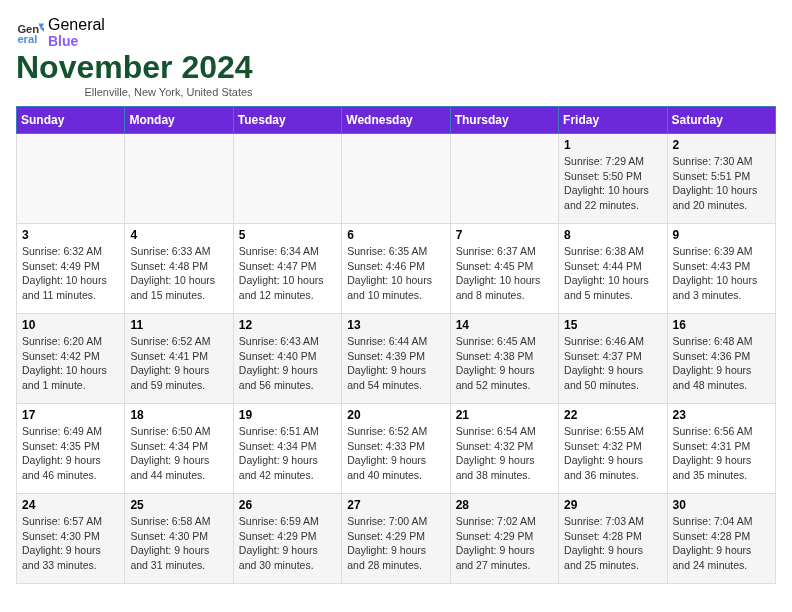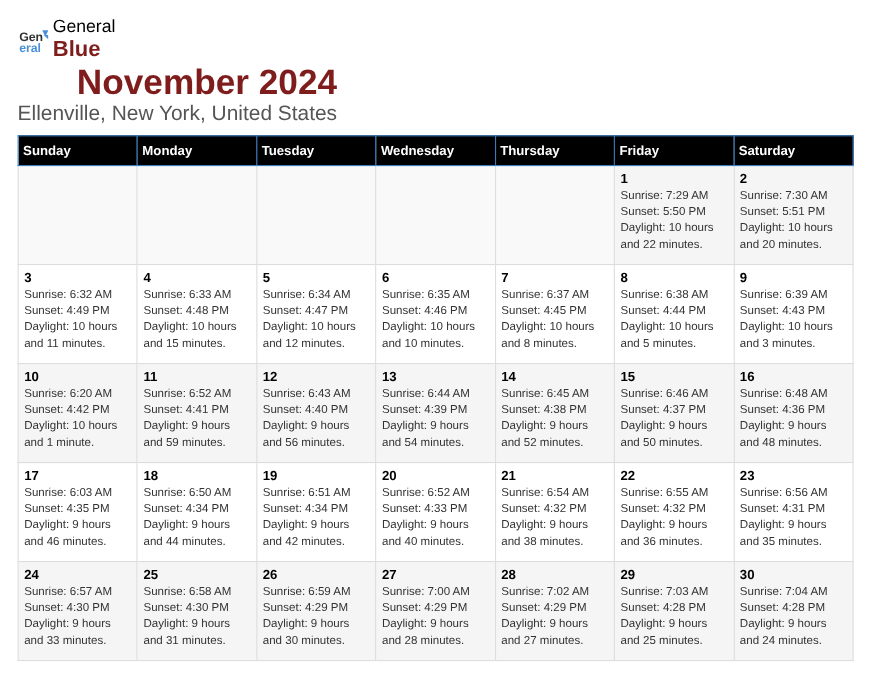--- a/index.html
+++ b/index.html
@@ -25,33 +25,34 @@
     .logo-icon {
       width: 28px;
       height: 28px;
     }
     .title-area {
       text-align: right;
     }
     .main-title {
       font-size: 32px;
       font-weight: bold;
-      color: #7f1d1d;
+      color: #14532d;
+      text-align: center;
     }
     .subtitle {
-      font-size: 19px;
+      font-size: 11px;
       color: #555;
     }
     table {
       width: 100%;
       border-collapse: collapse;
       font-size: 11px;
     }
     thead tr {
-      background-color: #000000;
+      background-color: #6d28d9;
       color: #fff;
       margin-left: 36px;
     }
     thead th {
       padding: 6px 4px;
       text-align: left;
       font-weight: bold;
       font-size: 12px;
       border: 1px solid #3a7bbf;
     }
@@ -92,21 +93,21 @@
 <div class="header-area">
   <div class="logo">
     <svg class="logo-icon" viewBox="0 0 40 40">
       <text x="2" y="22" font-size="16" font-weight="bold" fill="#333">Gen</text>
       <text x="2" y="36" font-size="16" font-weight="bold" fill="#4a90d9">eral</text>
       <polygon points="32,8 40,8 36,16" fill="#4a90d9"></polygon>
       <polygon points="34,14 40,14 40,20" fill="#4a90d9"></polygon>
     </svg>
     <div style="line-height:1.1">
       <div style="font-weight:normal;font-size:16px;color:#000000">General</div>
-      <div style="font-weight:bold;font-size:20px;color:#7f1d1d">Blue</div>
+      <div style="font-weight:bold;font-size:14px;color:#8b5cf6">Blue</div>
     </div>
   </div>
   <div class="title-area">
     <div class="main-title">November 2024</div>
     <div class="subtitle">Ellenville, New York, United States</div>
   </div>
 </div>
 
 <table>
   <thead>
@@ -259,21 +260,21 @@
             <div>Sunrise: 6:48 AM</div>
             <div>Sunset: 4:36 PM</div>
             <div>Daylight: 9 hours and 48 minutes.</div>
           </div>
         </td>
       </tr>
       <tr>
         <td>
           <div class="day-number">17</div>
           <div class="day-info">
-            <div>Sunrise: 6:03 AM</div>
+            <div>Sunrise: 6:49 AM</div>
             <div>Sunset: 4:35 PM</div>
             <div>Daylight: 9 hours and 46 minutes.</div>
           </div>
         </td>
         <td>
           <div class="day-number">18</div>
           <div class="day-info">
             <div>Sunrise: 6:50 AM</div>
             <div>Sunset: 4:34 PM</div>
             <div>Daylight: 9 hours and 44 minutes.</div>

